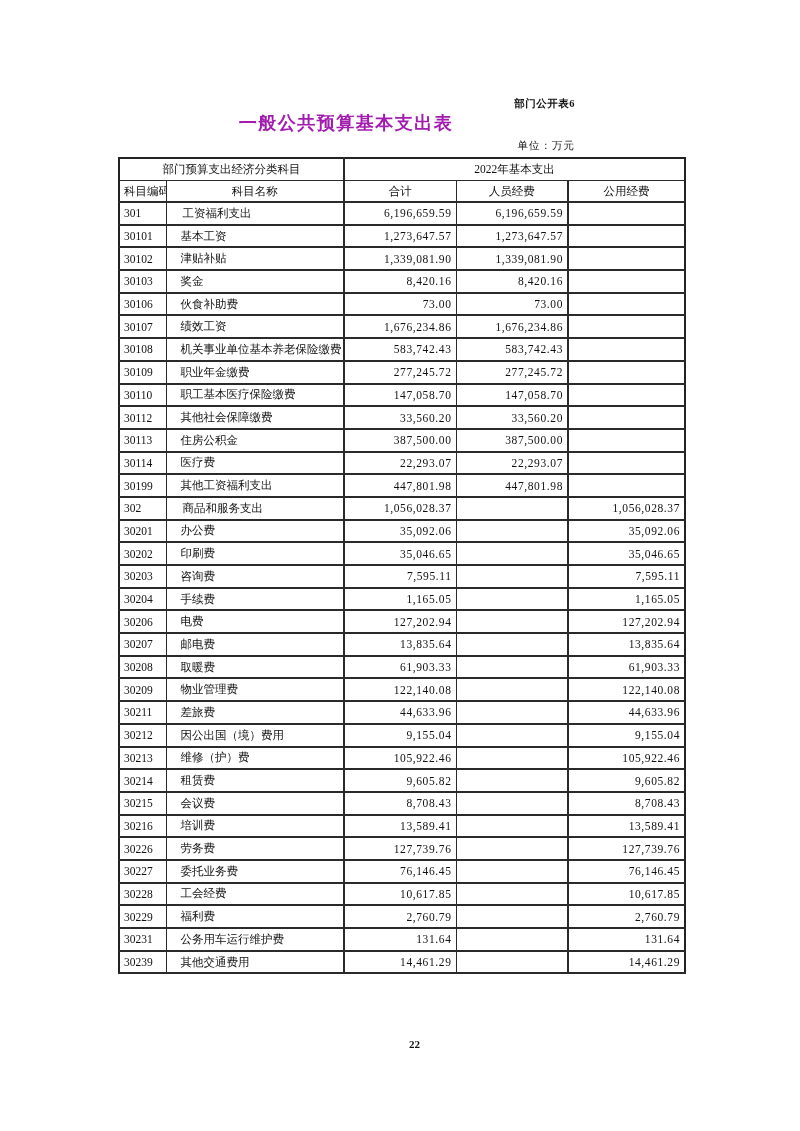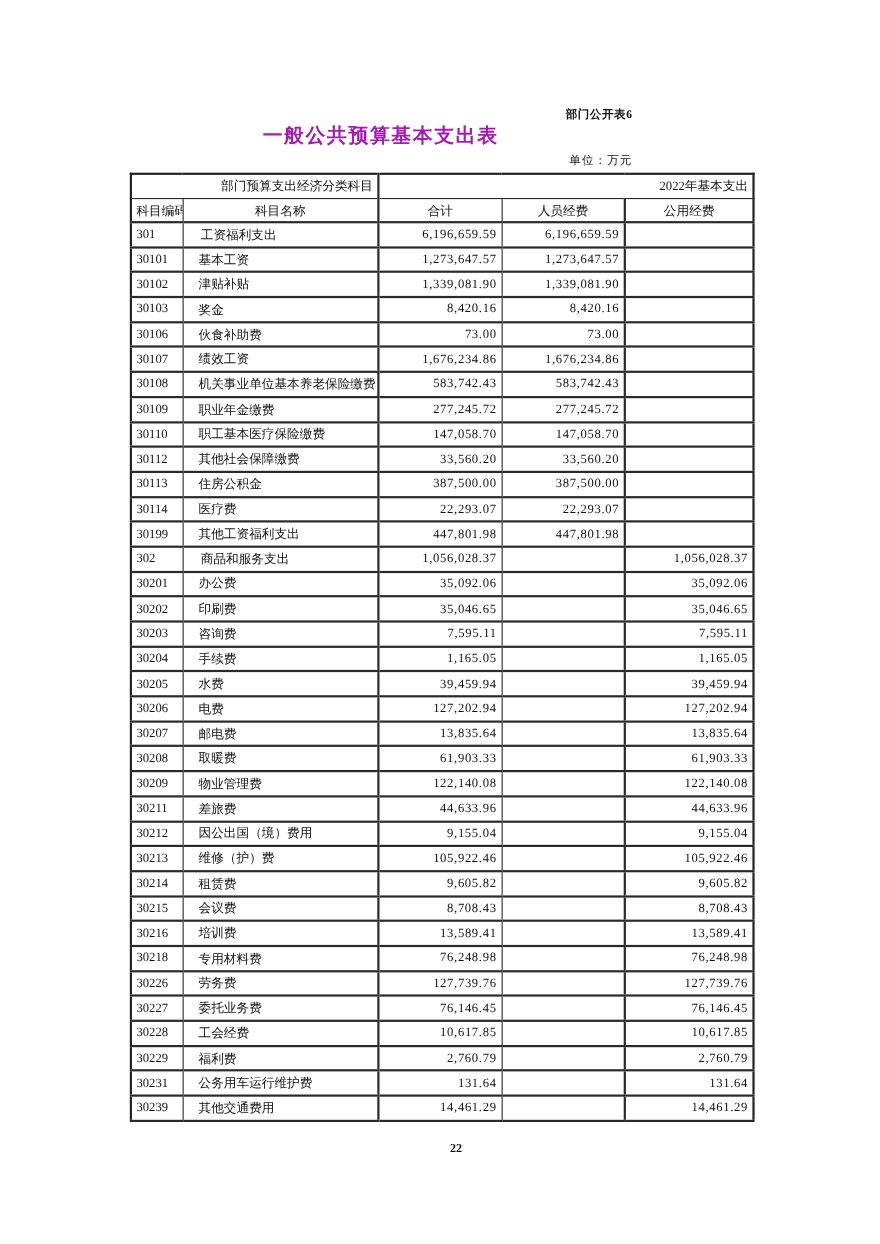--- a/index.html
+++ b/index.html
@@ -61,21 +61,20 @@
     white-space: nowrap;
     vertical-align: middle;
   }
   .budget-table thead th {
     text-align: center;
     height: 20px;
   }
   .budget-table thead tr.group-row th {
     border-bottom-width: 1px;
     height: 21px;
-    text-align: right;
   }
   .budget-table thead tr.cols-row th {
     border-bottom-width: 2px;
   }
   .budget-table tbody td {
     height: 20.7px;
     border-top-width: 2px;
     border-bottom-width: 2px;
   }
   .bl2 { border-left-width: 2px !important; }
@@ -249,27 +248,20 @@
           <td class="num bl2">7,595.11</td>
         </tr>
         <tr>
           <td class="code">30204</td>
           <td class="name indent-child">手续费</td>
           <td class="num bl2">1,165.05</td>
           <td class="num"></td>
           <td class="num bl2">1,165.05</td>
         </tr>
         <tr>
-          <td class="code">30205</td>
-          <td class="name indent-child">水费</td>
-          <td class="num bl2">39,459.94</td>
-          <td class="num"></td>
-          <td class="num bl2">39,459.94</td>
-        </tr>
-        <tr>
           <td class="code">30206</td>
           <td class="name indent-child">电费</td>
           <td class="num bl2">127,202.94</td>
           <td class="num"></td>
           <td class="num bl2">127,202.94</td>
         </tr>
         <tr>
           <td class="code">30207</td>
           <td class="name indent-child">邮电费</td>
           <td class="num bl2">13,835.64</td>
@@ -326,27 +318,20 @@
           <td class="num bl2">8,708.43</td>
         </tr>
         <tr>
           <td class="code">30216</td>
           <td class="name indent-child">培训费</td>
           <td class="num bl2">13,589.41</td>
           <td class="num"></td>
           <td class="num bl2">13,589.41</td>
         </tr>
         <tr>
-          <td class="code">30218</td>
-          <td class="name indent-child">专用材料费</td>
-          <td class="num bl2">76,248.98</td>
-          <td class="num"></td>
-          <td class="num bl2">76,248.98</td>
-        </tr>
-        <tr>
           <td class="code">30226</td>
           <td class="name indent-child">劳务费</td>
           <td class="num bl2">127,739.76</td>
           <td class="num"></td>
           <td class="num bl2">127,739.76</td>
         </tr>
         <tr>
           <td class="code">30227</td>
           <td class="name indent-child">委托业务费</td>
           <td class="num bl2">76,146.45</td>

